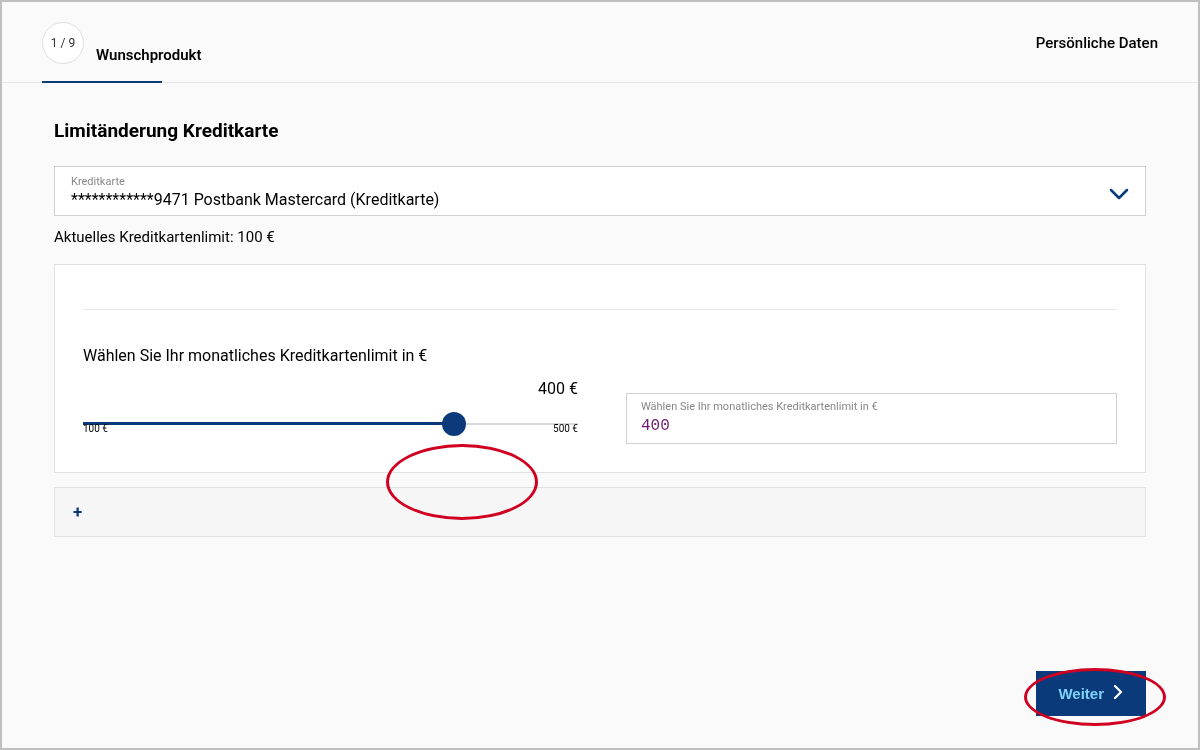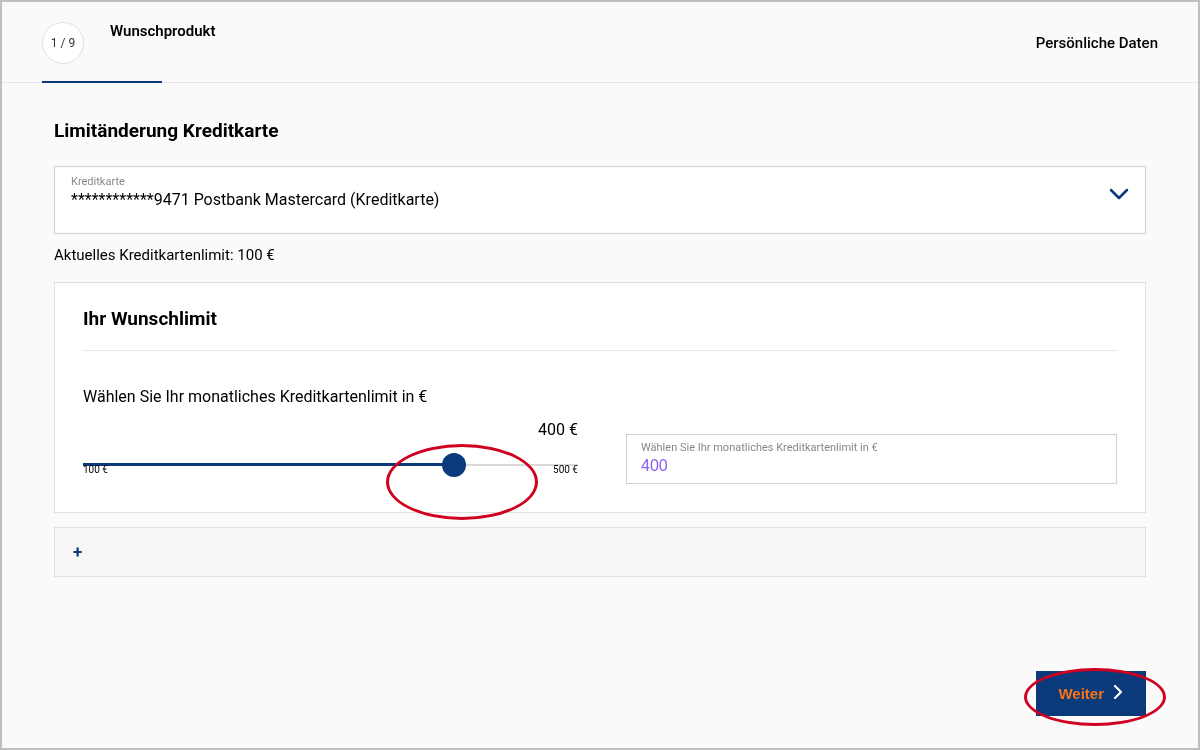--- a/index.html
+++ b/index.html
@@ -18,22 +18,22 @@
     .stepper-bar {
       display: flex;
       align-items: center;
       justify-content: space-between;
       padding: 20px 40px 18px 40px;
       border-bottom: 1px solid #e6e6e6;
       position: relative;
     }
     .stepper-left {
       display: flex;
-      align-items: flex-start;
-      gap: 26px;
+      align-items: flex-end;
+      gap: 12px;
     }
     .step-indicator {
       width: 42px;
       height: 42px;
       border: 1px solid #e0e0e0;
       border-radius: 50%;
       display: flex;
       align-items: center;
       justify-content: center;
       font-size: 12px;
@@ -63,21 +63,21 @@
     }
     .page-title {
       font-size: 19px;
       font-weight: 700;
       color: #000;
       margin-bottom: 24px;
     }
     .select-box {
       border: 1px solid #d0d0d0;
       background: #fff;
-      padding: 8px 16px 24px 16px;
+      padding: 8px 16px 6px 16px;
       display: flex;
       align-items: flex-end;
       justify-content: space-between;
       cursor: pointer;
     }
     .select-inner {
       display: flex;
       flex-direction: column;
     }
     .select-label {
@@ -181,25 +181,26 @@
       padding: 6px 14px 8px 14px;
       margin-top: 6px;
     }
     .input-label {
       font-size: 11px;
       color: #888;
       margin-bottom: 2px;
     }
     .input-value {
       font-size: 16px;
-      color: #8b5cf6;
+      color: #701a75;
       border: none;
       outline: none;
       width: 100%;
       background: transparent;
+      font-family: Liberation Mono, monospace;
     }
     .expander {
       border: 1px solid #e0e0e0;
       background: #f6f6f7;
       margin-top: 14px;
       padding: 14px 18px;
       display: flex;
       align-items: center;
       gap: 12px;
       cursor: pointer;
@@ -214,21 +215,21 @@
       font-weight: 700;
       color: #0b3a7a;
     }
     .footer-row {
       position: absolute;
       right: 52px;
       bottom: 32px;
     }
     .btn-primary {
       background: #0b3a7a;
-      color: #f97316;
+      color: #7dd3fc;
       border: none;
       padding: 14px 22px;
       font-size: 15px;
       font-weight: 700;
       display: flex;
       align-items: center;
       gap: 8px;
       cursor: pointer;
     }
     .annot-ellipse {
@@ -277,21 +278,20 @@
       <div class="chevron-down">
         <svg width="20" height="14" viewBox="0 0 20 14">
             <path d="M2 3 L10 11 L18 3" stroke="#0b3a7a" stroke-width="2.5" fill="none" stroke-linecap="round" stroke-linejoin="round"></path>
           </svg>
       </div>
     </div>
 
     <div class="current-limit">Aktuelles Kreditkartenlimit: 100 €</div>
 
     <div class="panel">
-      <div class="panel-title">Ihr Wunschlimit</div>
       <hr class="panel-divider">
       <div class="panel-prompt">Wählen Sie Ihr monatliches Kreditkartenlimit in €</div>
 
       <div class="slider-row">
         <div class="slider-block">
           <div class="slider-value-above">400 €</div>
           <div class="slider-track-wrap">
             <div class="slider-track-bg"></div>
             <div class="slider-track-fill"></div>
             <div class="slider-thumb"></div>

